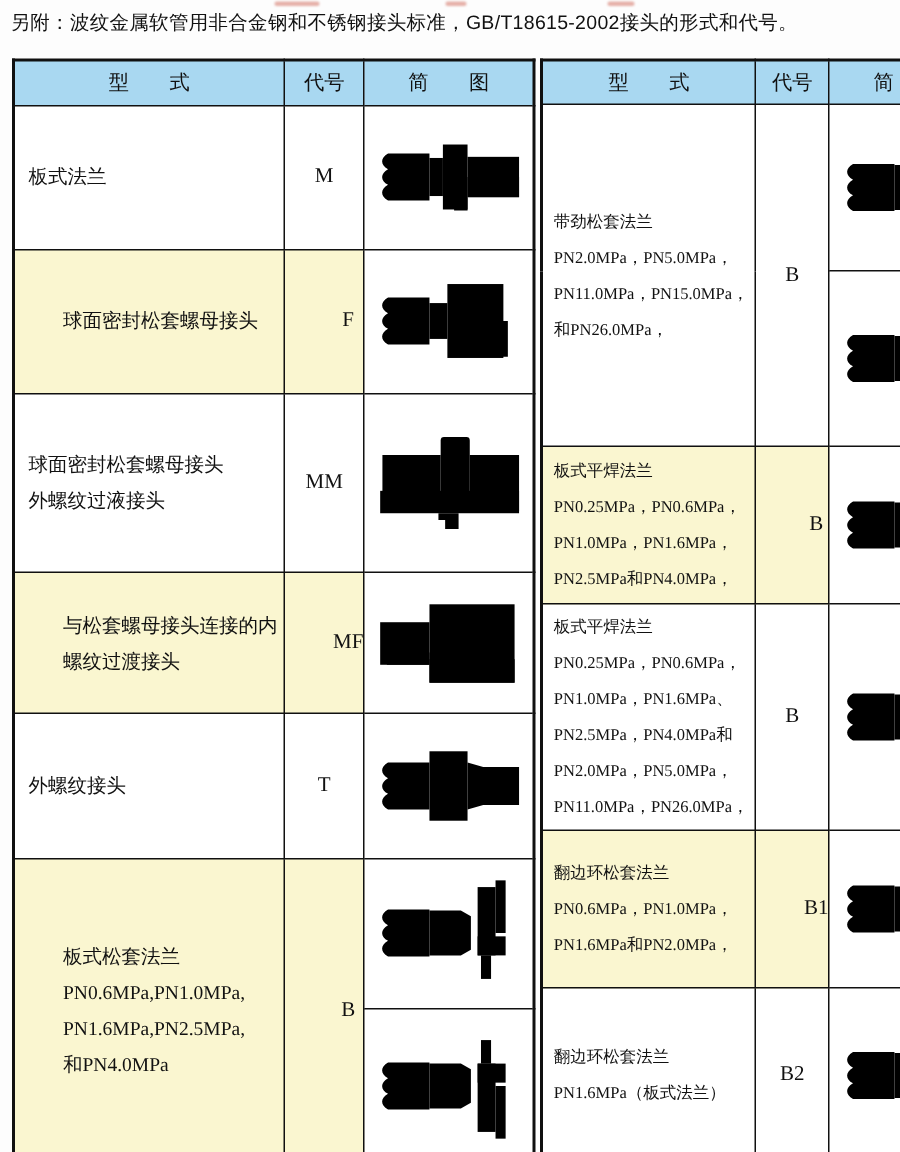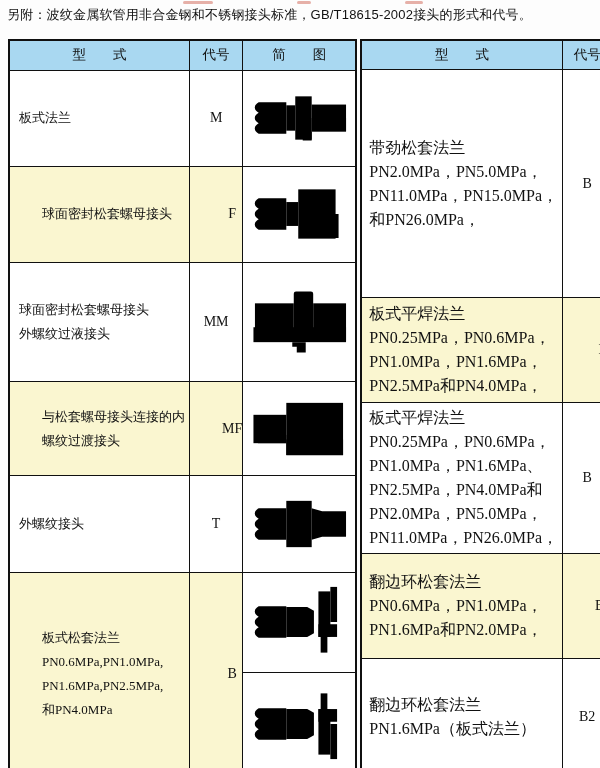--- a/index.html
+++ b/index.html
@@ -7,21 +7,21 @@
         font-family:"Liberation Serif","DejaVu Serif",serif;color:#111;}
   .caption{position:absolute;top:6px;left:7px;width:586px;font-size:13px;font-weight:normal;
            font-family:"Liberation Sans","DejaVu Sans",sans-serif;letter-spacing:.2px;}
   .art{position:absolute;top:1px;height:3px;background:rgba(195,60,40,.40);filter:blur(.7px);border-radius:2px;}
   .tables{position:absolute;top:39px;left:8px;display:flex;gap:3px;}
   table{border-collapse:collapse;table-layout:fixed;background:#fff;}
   table.tbl{border:2px solid #101010;}
   td,th{border:1px solid #101010;padding:0;vertical-align:middle;}
   th{background:#a9d8f1;font-size:13.5px;font-weight:normal;height:28px;text-align:center;}
   td.type{font-size:13px;line-height:24px;padding:3px 4px 3px 9px;white-space:pre;text-align:left;}
-  .right td.type{font-size:16px;padding-left:7px;}
+  .right td.type{font-size:11px;padding-left:7px;}
   td.code{text-align:center;font-size:14px;}
   td.dg{text-align:center;background:#fff;}
   td.hl{background:#faf6d0;padding-left:32px;}
   .diag{display:block;margin:0 auto;}
 </style>
 </head>
 <body>
 
 <svg width="0" height="0" style="position:absolute">
   <defs>

